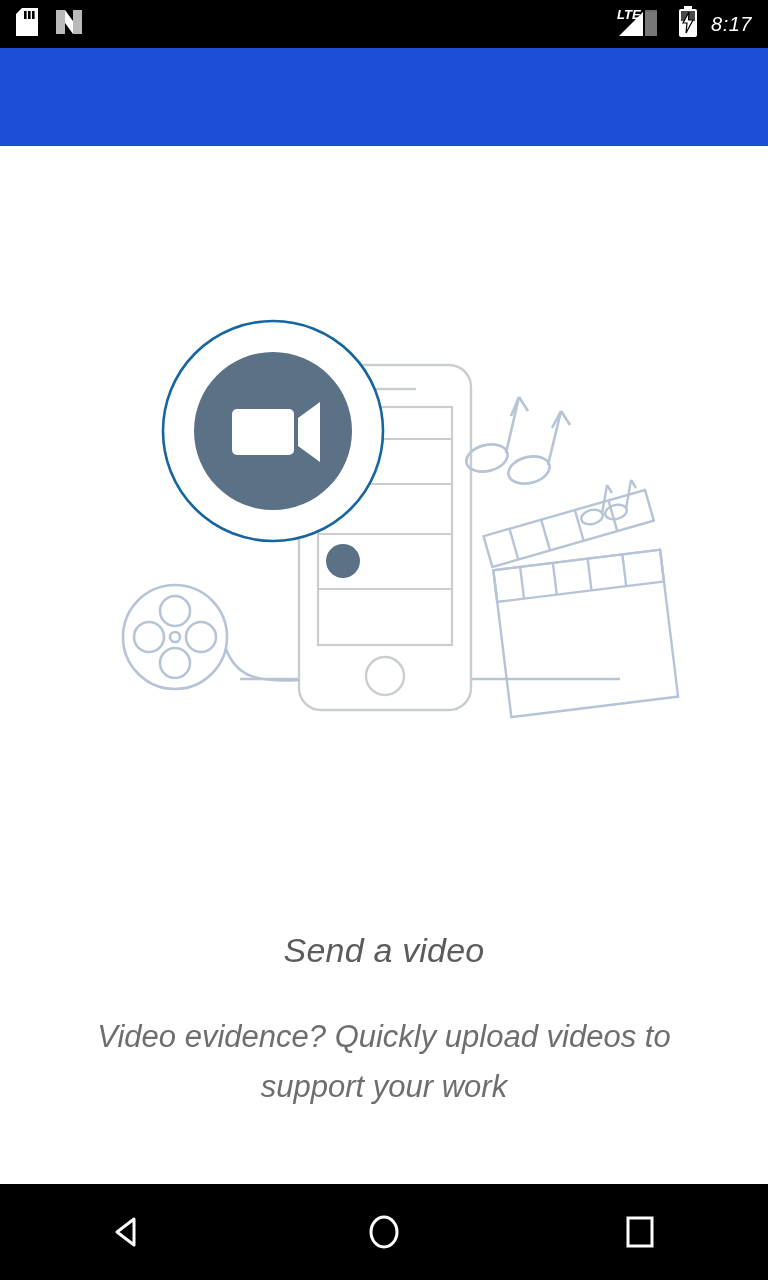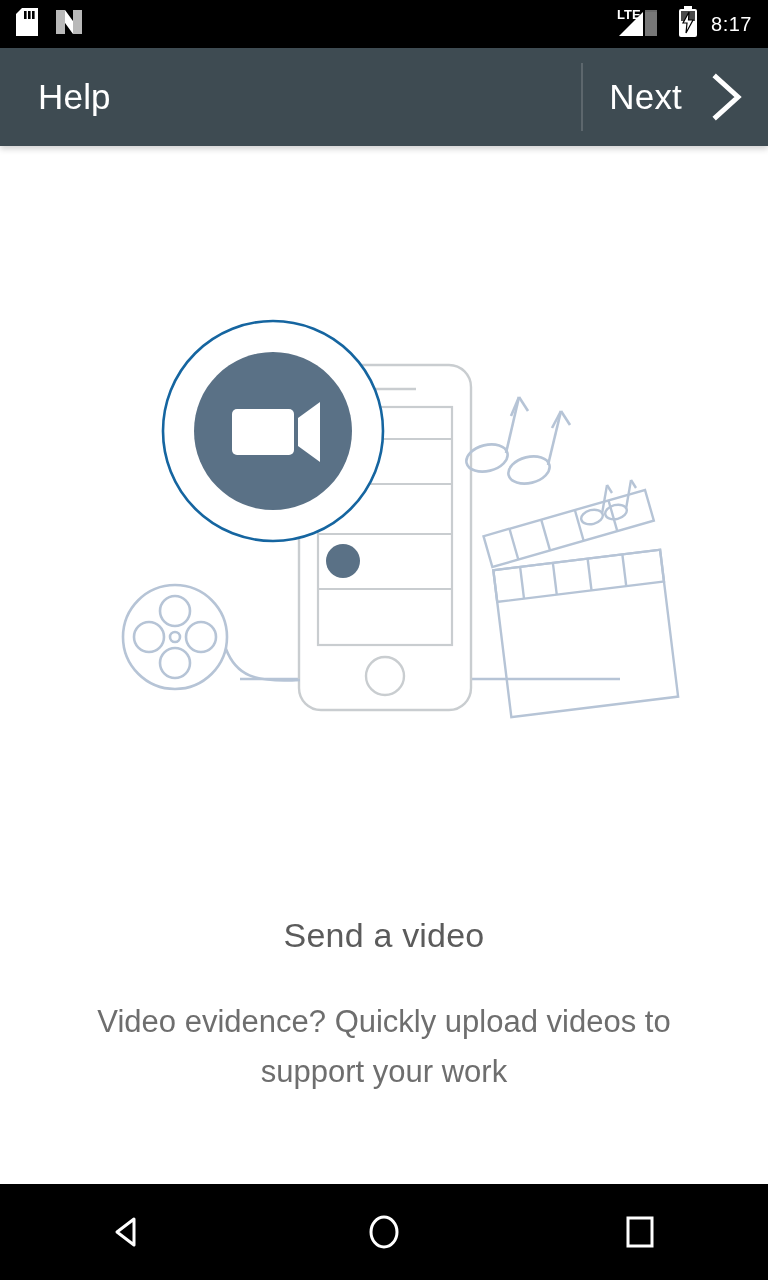--- a/index.html
+++ b/index.html
@@ -2,21 +2,21 @@
 <html><head>
 <meta charset="utf-8">
 <style>
   * { margin:0; padding:0; box-sizing:border-box; }
   html,body {
     width:768px; height:1280px;
     background:#ffffff;
     font-family:"Liberation Sans", sans-serif;
     overflow:hidden;
   }
-  .screen { position:relative; width:768px; height:1280px; background:#1d4ed8; }
+  .screen { position:relative; width:768px; height:1280px; background:#1d4ed8;font-style:italic; }
 
   
   .statusbar {
     position:absolute; top:0; left:0; width:768px; height:48px;
     background:#000; display:flex; align-items:center;
     padding:0 16px;
   }
   .status-left { display:flex; align-items:center; gap:16px; }
   .status-right { margin-left:auto; display:flex; align-items:center; gap:12px; }
   .status-time {
@@ -55,20 +55,21 @@
     position:absolute; top:146px; left:0; width:768px; height:1038px;
     background:#fff;
   }
   .illustration {
     position:absolute; top:16px; left:0; width:768px; height:700px;
   }
   .texts { position:absolute; top:770px; left:0; width:768px; text-align:center; }
   .title {
     font-size:34px; color:#5b5b5b; font-weight:400;
     letter-spacing:0.2px;
+    margin-top:15px;
   }
   .subtitle {
     margin-top:42px; font-size:31px; color:#6e6e6e; line-height:1.62;
     padding:0 64px; font-weight:400;
   }
 
   
   .dots {
     position:absolute; top:1055px; left:0; width:768px;
     display:flex; justify-content:center; align-items:center; gap:25px;
@@ -122,32 +123,20 @@
           <rect x="7" y="0" width="8" height="3" fill="#fff"></rect>
           <rect x="2" y="3" width="18" height="28" rx="2" fill="#fff"></rect>
           <rect x="4" y="5" width="14" height="10" fill="#4a4a4a"></rect>
           <path d="M12 6 L6 17 L10 17 L9 27 L16 14 L11.5 14 Z" fill="#fff" stroke="#000" stroke-width="1.2"></path>
         </svg>
       </span>
       <span class="status-time">8:17</span>
     </div>
   </div>
 
-  <div class="appbar">
-    <div class="appbar-help">Help</div>
-    <div class="appbar-right">
-      <div class="appbar-divider"></div>
-      <div class="appbar-next">Next</div>
-      <div class="appbar-chevron">
-        <svg width="34" height="50" viewBox="0 0 34 50">
-          <path d="M6 5 L28 25 L6 45" fill="none" stroke="#fff" stroke-width="5" stroke-linecap="square" stroke-linejoin="miter"></path>
-        </svg>
-      </div>
-    </div>
-  </div>
 
   <div class="content">
 
     <div class="illustration">
       <svg width="768" height="700" viewBox="0 0 768 700">
 
         <line x1="240" y1="517" x2="620" y2="517" stroke="#b6c4d6" stroke-width="2.6"></line>
 
         <g>
           <rect x="299" y="203" width="172" height="345" rx="22" ry="22" fill="#ffffff" stroke="#c9cdd0" stroke-width="2.4"></rect>

